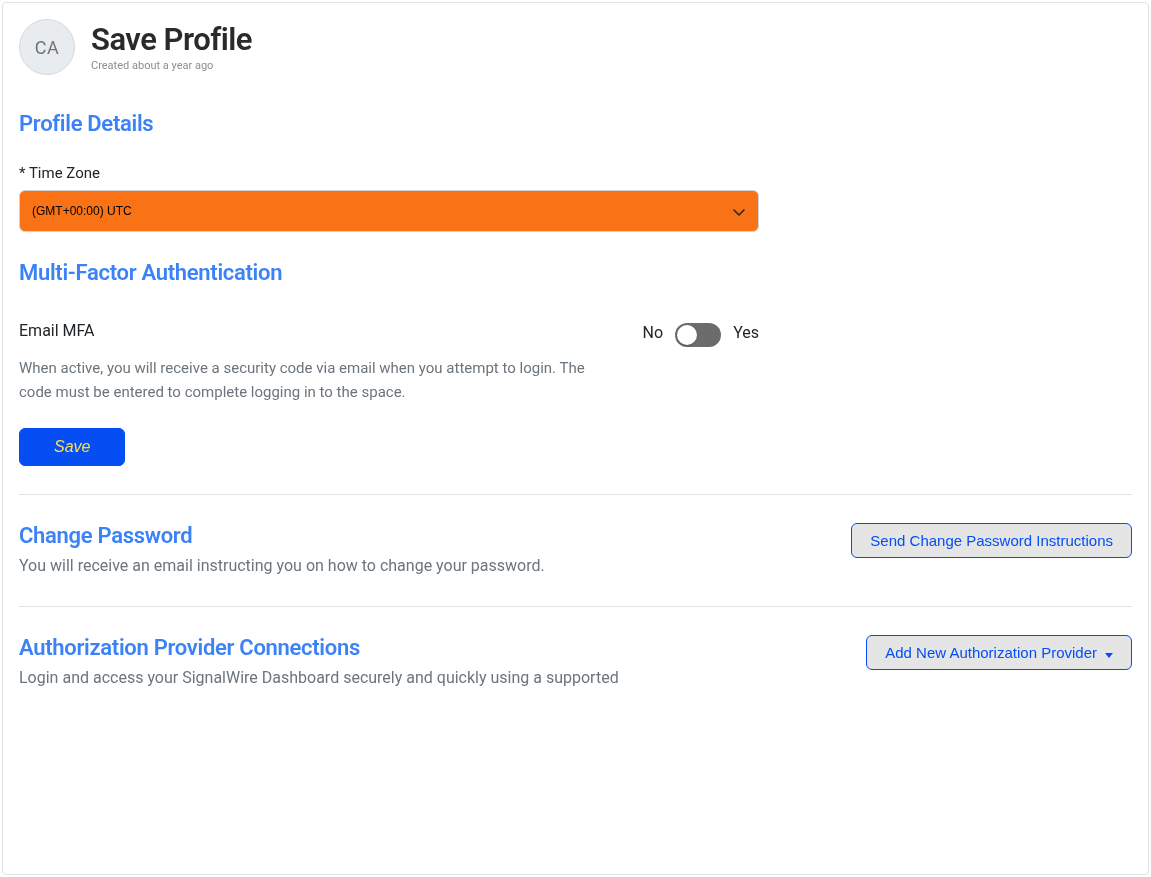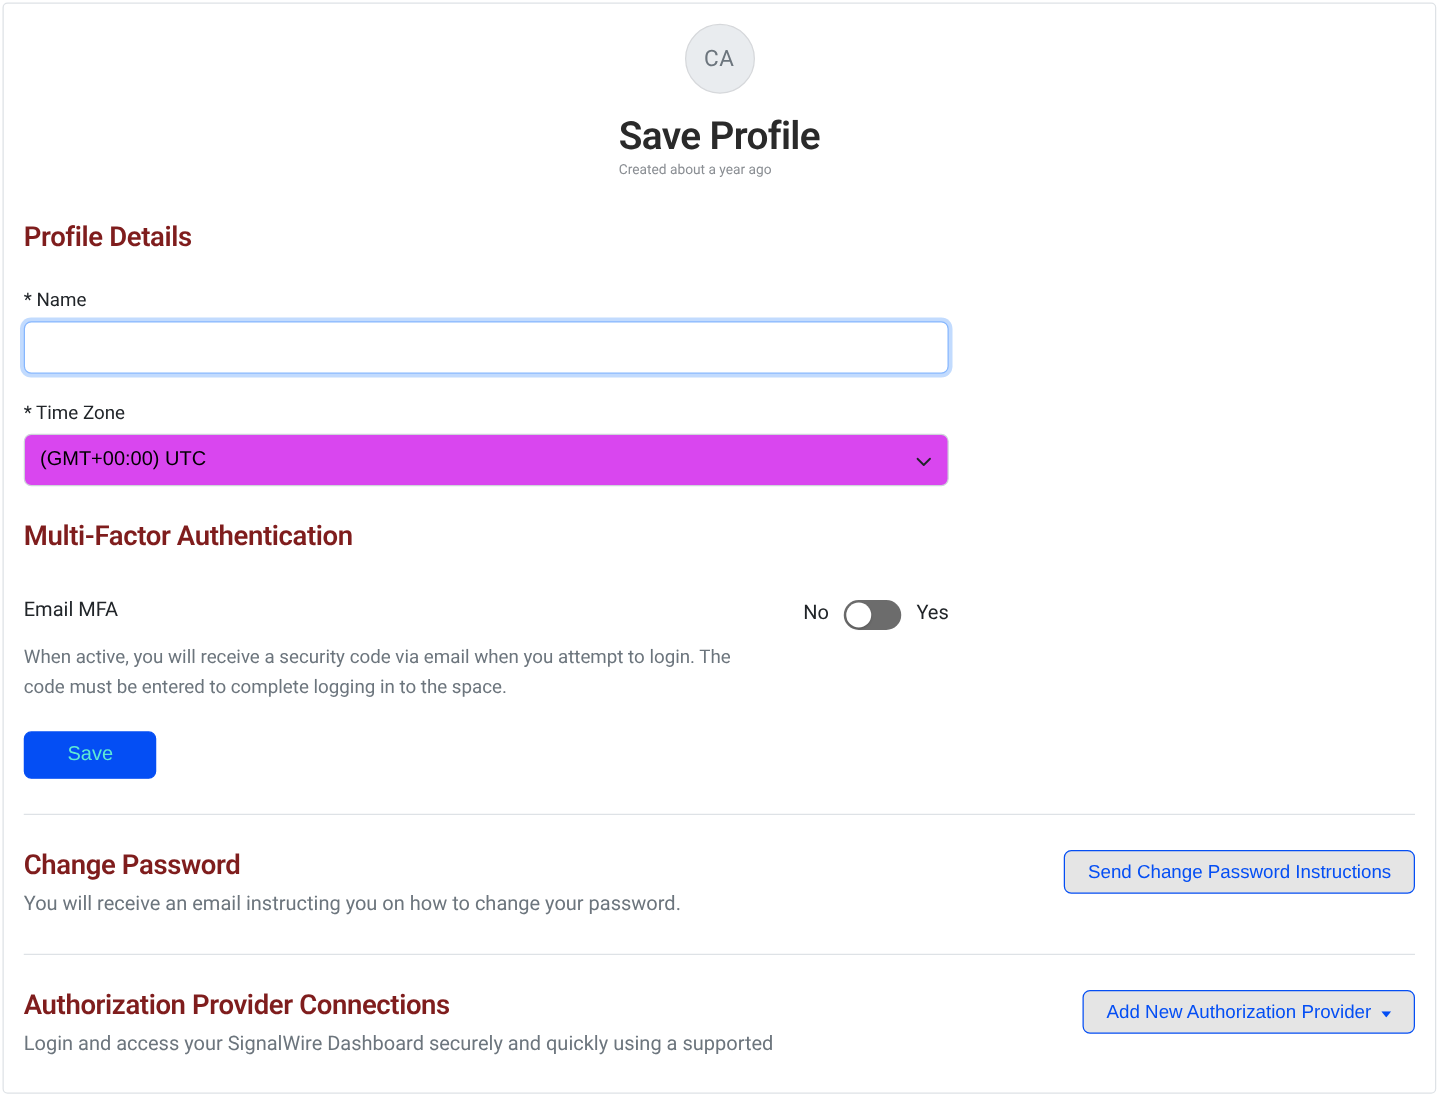--- a/index.html
+++ b/index.html
@@ -19,21 +19,20 @@
       margin: 2px;
       padding: 16px 16px 0 16px;
       min-height: 873px;
       overflow: hidden;
     }
     .header-row {
       display: flex;
       align-items: center;
       gap: 16px;
       margin-bottom: 36px;
-      flex-direction: column;
     }
     .avatar {
       width: 56px;
       height: 56px;
       border-radius: 50%;
       background: #e9ecef;
       border: 1px solid #d6d8db;
       display: flex;
       align-items: center;
       justify-content: center;
@@ -54,21 +53,21 @@
       color: #8a8e93;
       margin-top: 2px;
     }
     .section {
       margin-bottom: 28px;
     }
     .section-title {
       font-size: 22px;
       font-weight: 600;
       letter-spacing: -0.3px;
-      color: #7f1d1d;
+      color: #3b82f6;
       margin-bottom: 28px;
     }
     .section-title.tight {
       margin-bottom: 6px;
     }
     .section-desc {
       font-size: 16px;
       color: #6c757d;
       line-height: 1.5;
     }
@@ -97,25 +96,25 @@
       box-shadow: 0 0 0 3px rgba(13,110,253,0.25);
     }
     .select-wrap {
       position: relative;
       width: 100%;
     }
     .select-input {
       width: 100%;
       height: 42px;
       padding: 8px 36px 8px 12px;
-      font-size: 16px;
+      font-size: 12px;
       border: 1px solid #ced4da;
       border-radius: 6px;
       outline: none;
-      background: #d946ef;
+      background: #f97316;
       appearance: none;
       -webkit-appearance: none;
       cursor: pointer;
     }
     .select-caret {
       position: absolute;
       right: 14px;
       top: 50%;
       transform: translateY(-50%);
       pointer-events: none;
@@ -176,22 +175,23 @@
       justify-content: center;
       padding: 9px 34px;
       font-size: 16px;
       border-radius: 6px;
       border: 1px solid transparent;
       cursor: pointer;
       white-space: nowrap;
     }
     .btn-primary {
       background: #044ef4;
-      color: #5eead4;
+      color: #fde047;
       border-color: #044ef4;
+      font-style: italic;
     }
     .btn-outline {
       background: #e5e5e5;
       color: #044ef4;
       border-color: #044ef4;
       padding: 8px 18px;
       font-size: 15px;
     }
     .btn-outline .caret-icon {
       margin-left: 8px;
@@ -230,24 +230,20 @@
     </div>
     <div class="header-text">
       <h1>Save Profile</h1>
       <div class="subtitle">Created about a year ago</div>
     </div>
   </div>
 
   <div class="section">
     <h2 class="section-title">Profile Details</h2>
 
-    <div class="form-group">
-      <label class="form-label">* Name</label>
-      <input type="text" class="text-input focused" value="" style="">
-    </div>
 
     <div class="form-group">
       <label class="form-label">* Time Zone</label>
       <div class="select-wrap">
         <select class="select-input">
           <option>(GMT+00:00) UTC</option>
         </select>
         <span class="select-caret">
           <svg class="caret-svg" viewBox="0 0 12 8" fill="none" stroke="currentColor" stroke-width="1.5" stroke-linecap="round" stroke-linejoin="round">
               <polyline points="1,1.5 6,6.5 11,1.5"></polyline>

